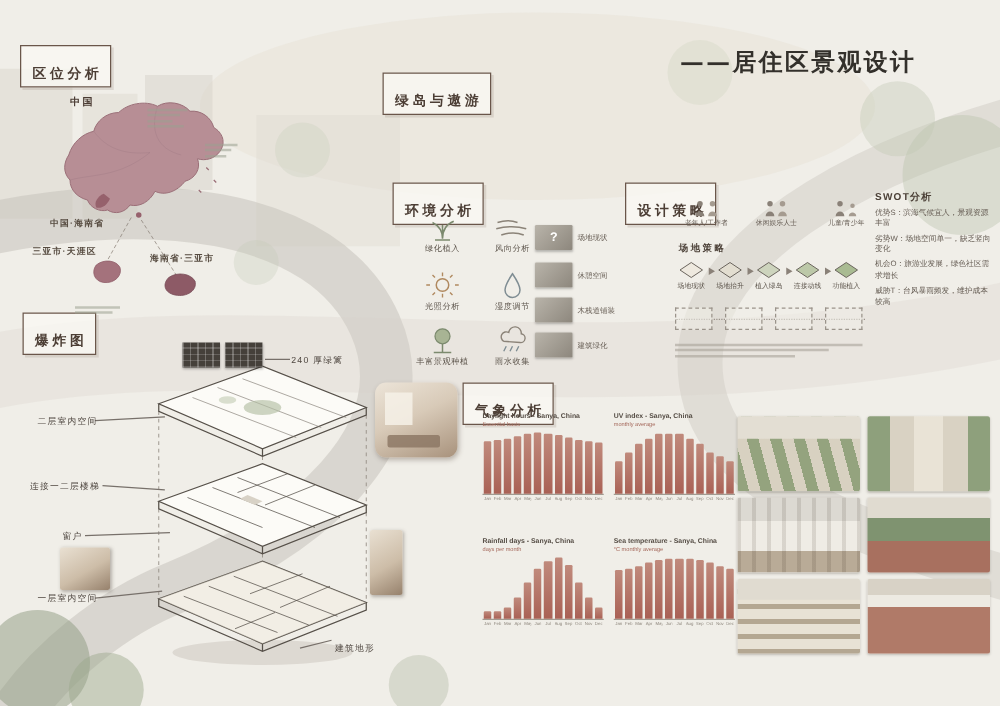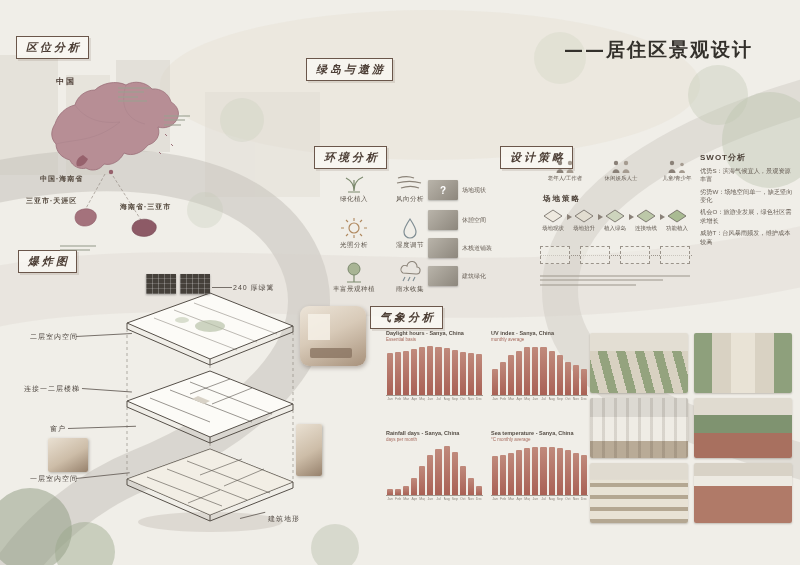--- a/index.html
+++ b/index.html
@@ -3,27 +3,27 @@
 <meta charset="utf-8">
 <style>
   * { margin:0; padding:0; box-sizing:border-box; }
   html,body { width:800px; height:565px; overflow:hidden; }
   body { font-family:"Liberation Sans","DejaVu Sans",sans-serif; background:#d8d5cf; }
   .poster { position:relative; width:800px; height:565px; background:#f0eee8; overflow:hidden; }
   .bg { position:absolute; left:0; top:0; width:800px; height:565px; z-index:0; }
 
   
   .section-label { position:absolute; z-index:3; border:1.2px solid #6a564a; background:rgba(250,248,243,.78);
-    color:#4c3e35; font-weight:bold; font-size:11px; letter-spacing:3px; padding:3px 6px 3px 9px;
-    box-shadow:2px 2px 0 rgba(106,86,74,.15);font-style:italic; }
+    color:#4c3e35; font-weight:bold; font-size:11px; letter-spacing:3px; padding:14px 6px 3px 9px;
+    box-shadow:2px 2px 0 rgba(106,86,74,.15); }
 
   
   .poster-title { position:absolute; left:322px; top:2px; z-index:3; font-family:"DejaVu Serif","Liberation Serif",serif;
     font-weight:bold; font-size:44px; letter-spacing:7px; color:#2e2a26; text-shadow:1px 1px 0 rgba(255,255,255,.8); }
-  .poster-subtitle { position:absolute; left:564px; top:37px; z-index:3; font-family:"DejaVu Serif","Liberation Serif",serif;
+  .poster-subtitle { position:absolute; left:544px; top:37px; z-index:3; font-family:"DejaVu Serif","Liberation Serif",serif;
     font-weight:bold; font-size:19px; letter-spacing:2px; color:#33302b; }
   .poster-subtitle-en { position:absolute; left:378px; top:62px; width:404px; z-index:3; text-align:center;
     font-size:9.5px; font-weight:bold; letter-spacing:1.6px; color:#a29b91; }
 
   
   .maps { position:absolute; left:25px; top:64px; width:185px; height:190px; z-index:2; }
   .country-tag { position:absolute; left:56px; top:76px; z-index:3; font-size:8px; font-weight:bold; color:#4a3b33; letter-spacing:2px; }
   .map-caption { position:absolute; z-index:3; font-size:7px; font-weight:bold; letter-spacing:1px; color:#554a3f; }
   .micro-lines { position:absolute; z-index:3; }
   .micro-lines i { display:block; height:2px; background:#9aa08f; opacity:.55; margin:2.5px 0; }

